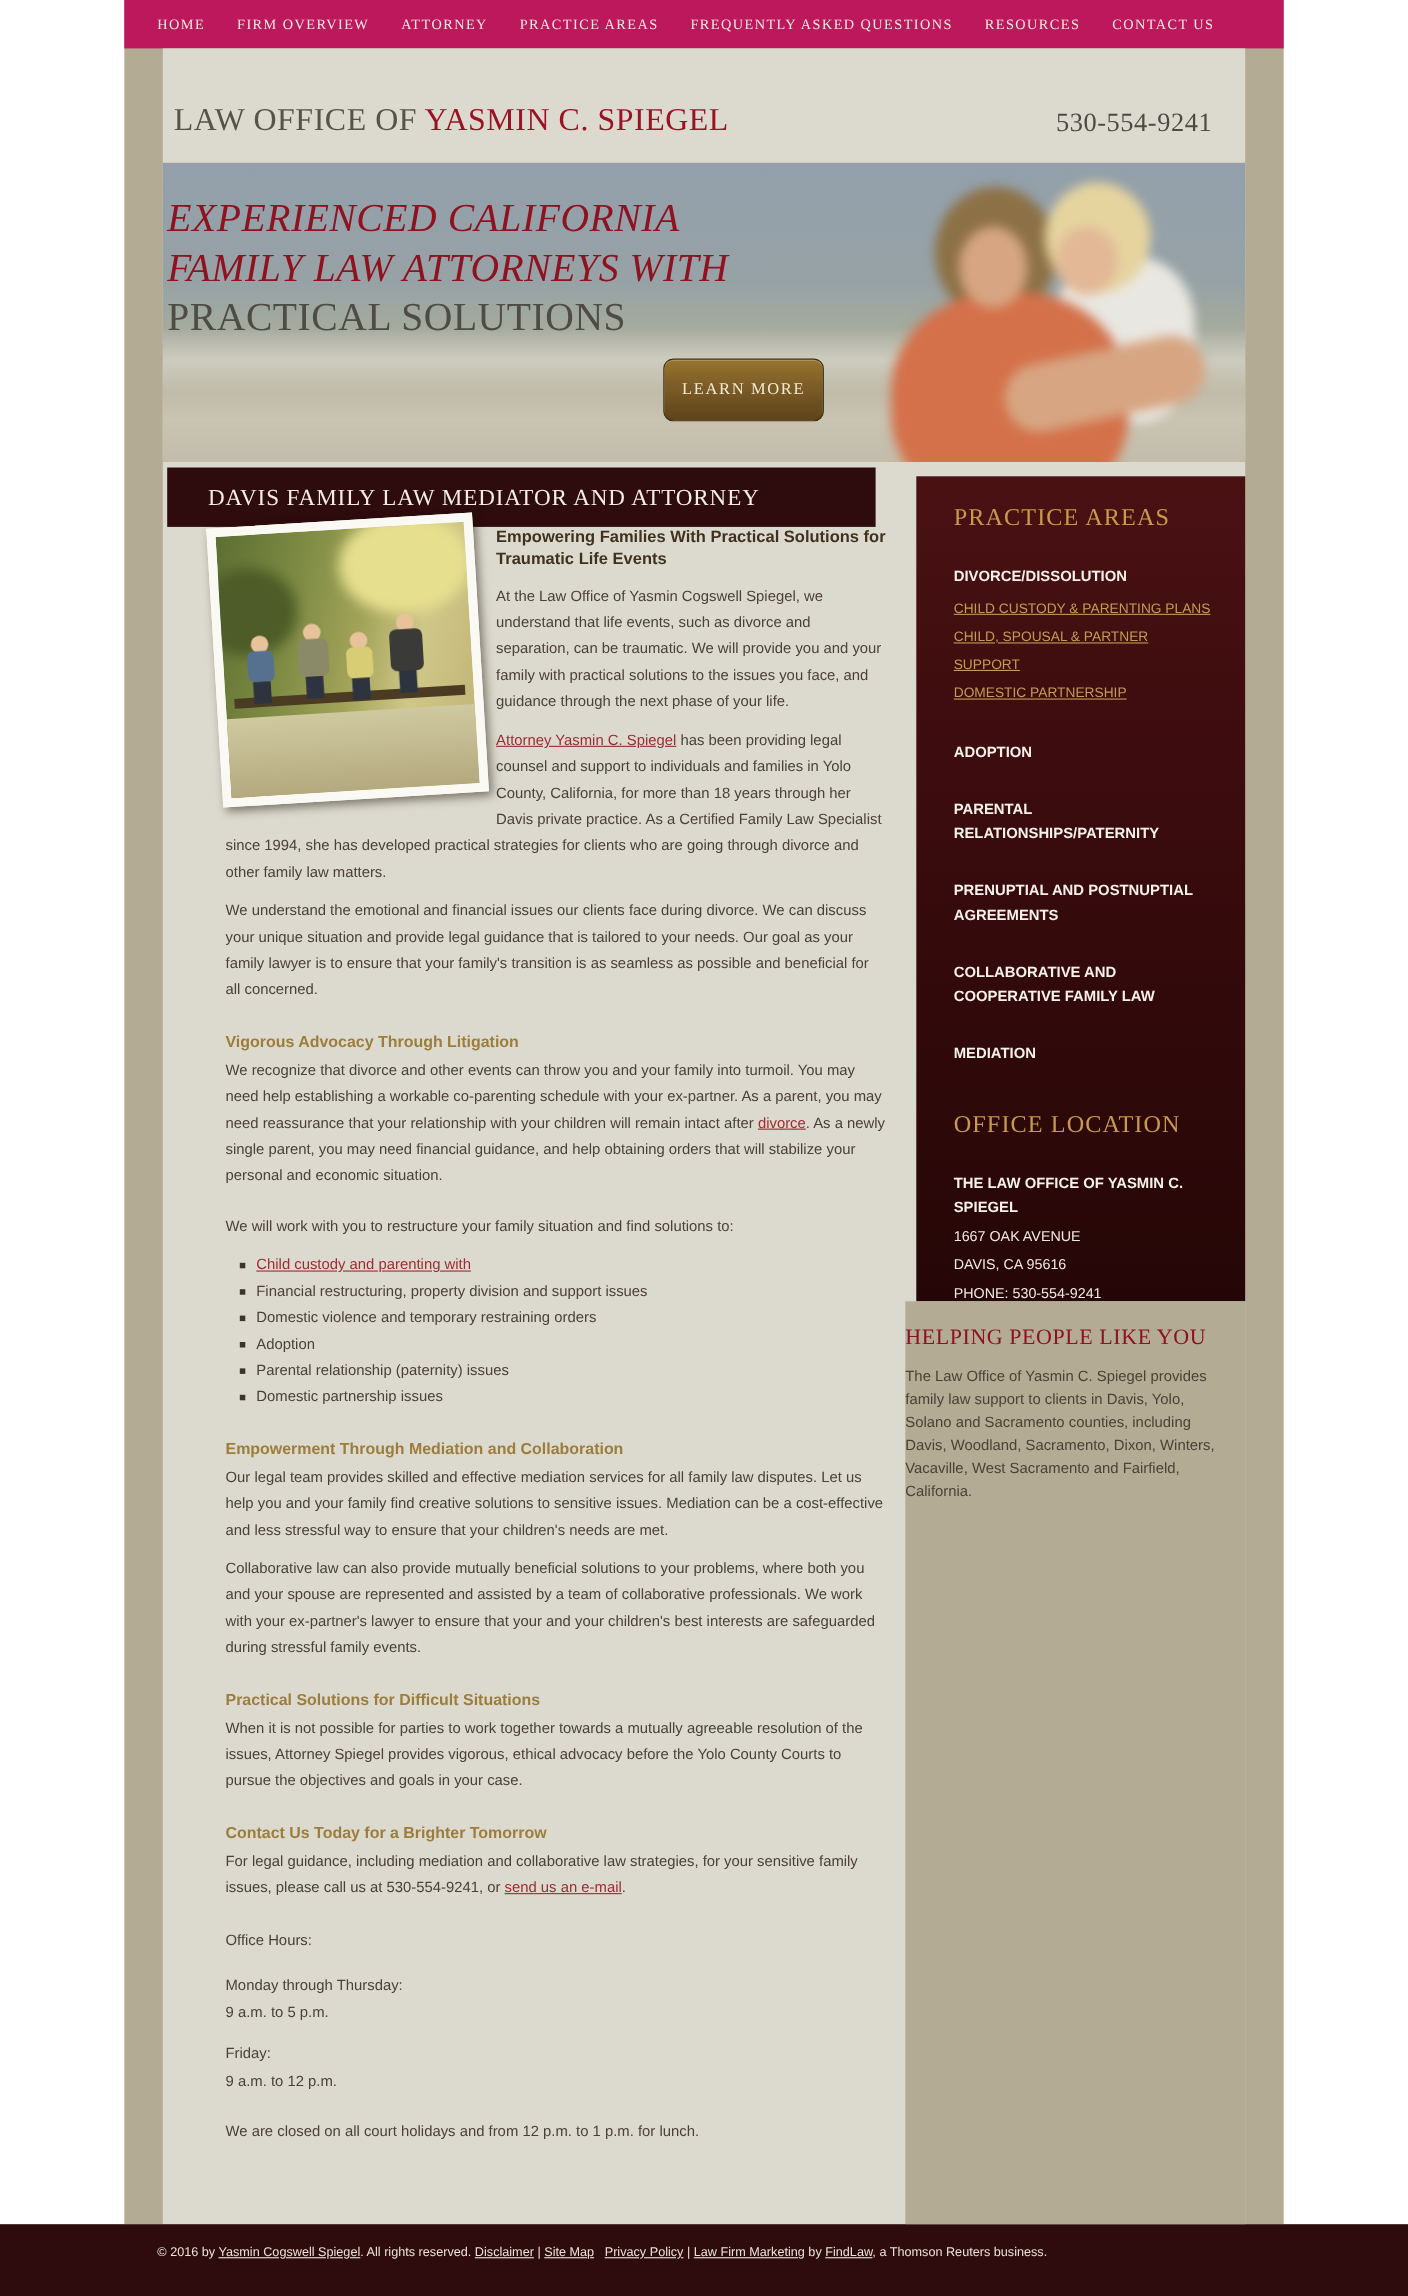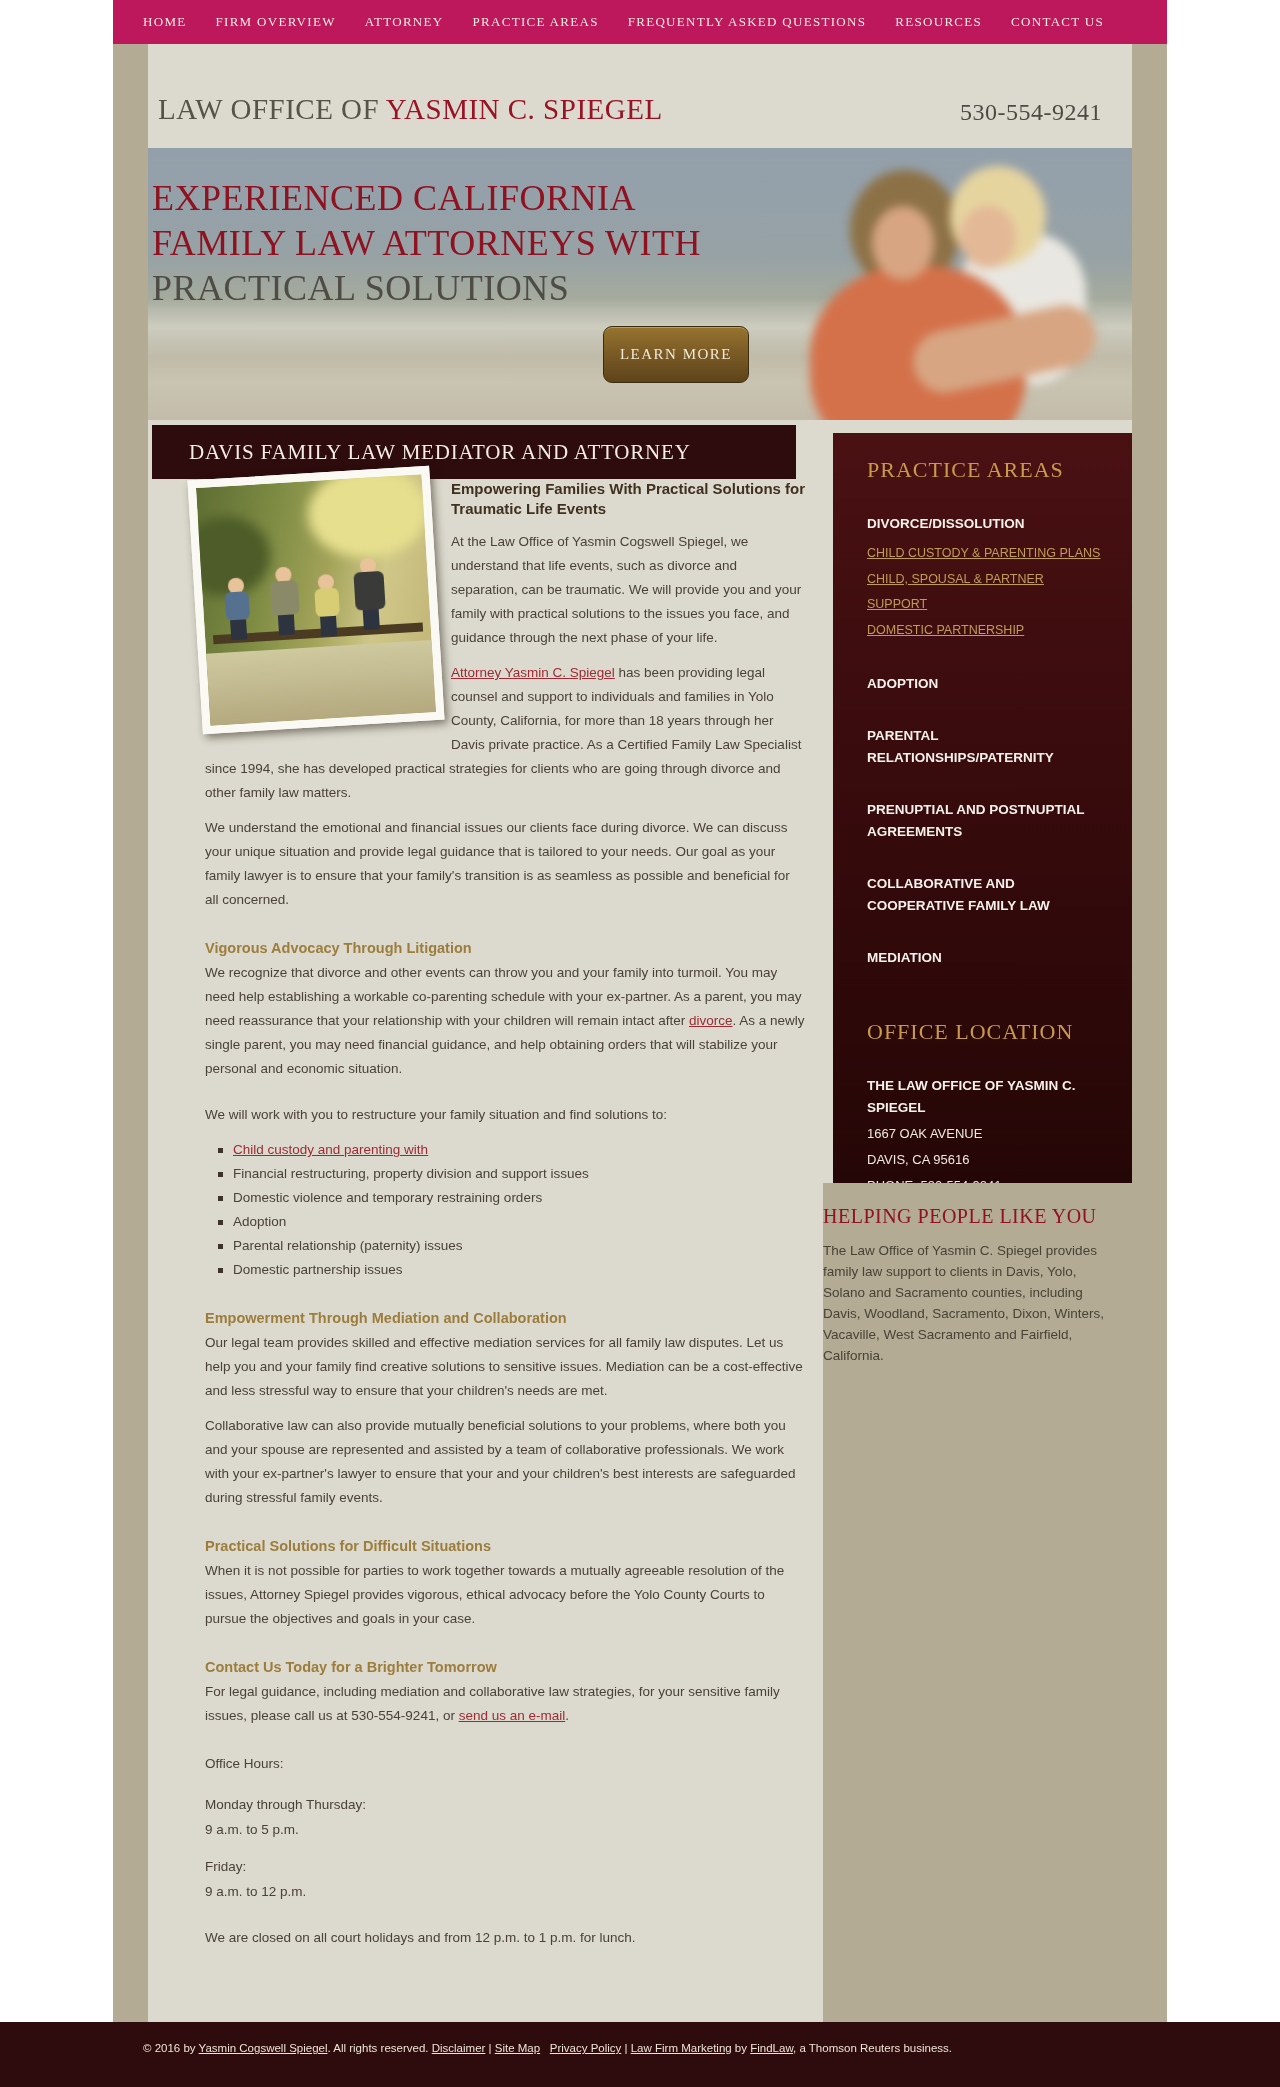--- a/index.html
+++ b/index.html
@@ -33,21 +33,21 @@
   .hp { position:absolute; border-radius:50%; }
   .hp-mom-hair  { left:88px;  top:22px;  width:110px; height:120px; background:#8d7146; }
   .hp-mom-face  { left:110px; top:58px;  width:62px;  height:74px;  background:#d7a582; }
   .hp-kid-hair  { left:188px; top:18px;  width:96px;  height:100px; background:#e6d49f; }
   .hp-kid-face  { left:198px; top:58px;  width:56px;  height:62px;  background:#e3b896; }
   .hp-mom-shirt { left:48px;  top:118px; width:216px; height:200px; background:#d4714a; border-radius:45%; }
   .hp-kid-body  { left:196px; top:86px;  width:128px; height:150px; background:#e9e7e1; border-radius:40%; }
   .hp-mom-arm   { left:150px; top:170px; width:185px; height:62px;  background:#d7a582; border-radius:40px; transform:rotate(-12deg); }
   .hero-headline { position:absolute; left:4px; top:28px; font-family:"Liberation Serif", serif;
                    font-size:36px; line-height:45px; letter-spacing:0.5px; }
-  .hero-headline .red { color:#8e1220; }
+  .hero-headline .red { color:#8e1220;font-style:italic; }
   .hero-headline .gray { color:#4d4c45; }
   .cta { position:absolute; left:455px; top:178px; width:146px; height:57px; border-radius:9px;
          background:linear-gradient(180deg,#96742f 0%, #7c5c26 45%, #5e441a 100%);
          border:1px solid #3d2c10; box-shadow:inset 0 1px 0 rgba(255,235,190,0.35);
          color:#f2e9d6; font-family:"Liberation Serif", serif; font-size:15px; letter-spacing:1.5px;
          display:flex; align-items:center; justify-content:center; text-decoration:none; }
 
   
   .columns { display:flex; align-items:stretch; min-height:1602px; }
   .main-col { flex:1; min-width:0; }
@@ -93,21 +93,21 @@
 
   
   .darkbox { margin-top:13px; height:750px; overflow:hidden;
              background:linear-gradient(180deg,#4a1113 0%, #3c0c0e 35%, #250606 100%);
              padding:24px 26px 0 34px; }
   .side-title { font-family:"Liberation Serif", serif; font-size:22px; color:#c89b4c; letter-spacing:1px; }
   .pa-item { display:block; color:#f6f1ea; font-size:13.5px; font-weight:bold; line-height:22px;
              text-decoration:none; margin-top:30px; }
   .pa-link { display:block; color:#bf9d56; font-size:12.5px; line-height:25px; text-decoration:underline; margin-top:1px; }
   .pa-links { margin-top:6px; }
-  .office-title { margin-top:50px; }
+  .office-title { margin-top:40px; }
   .office-name { display:block; color:#f6f1ea; font-size:13.5px; font-weight:bold; line-height:22px; margin-top:30px; }
   .office-line { color:#efe9df; font-size:13px; line-height:26px; }
   .office-lines { margin-top:2px; }
 
   .helping { flex:1; background:#b3ab94; margin-left:-10px; padding:22px 14px 0 0; }
   .helping-h { font-family:"Liberation Serif", serif; font-size:20px; color:#8e1220; letter-spacing:0.5px; }
   .helping-p { font-size:13.5px; line-height:21px; color:#494235; margin-top:12px; }
 
   
   .footer { width:1280px; height:65px; background:#2e0b0d; }

